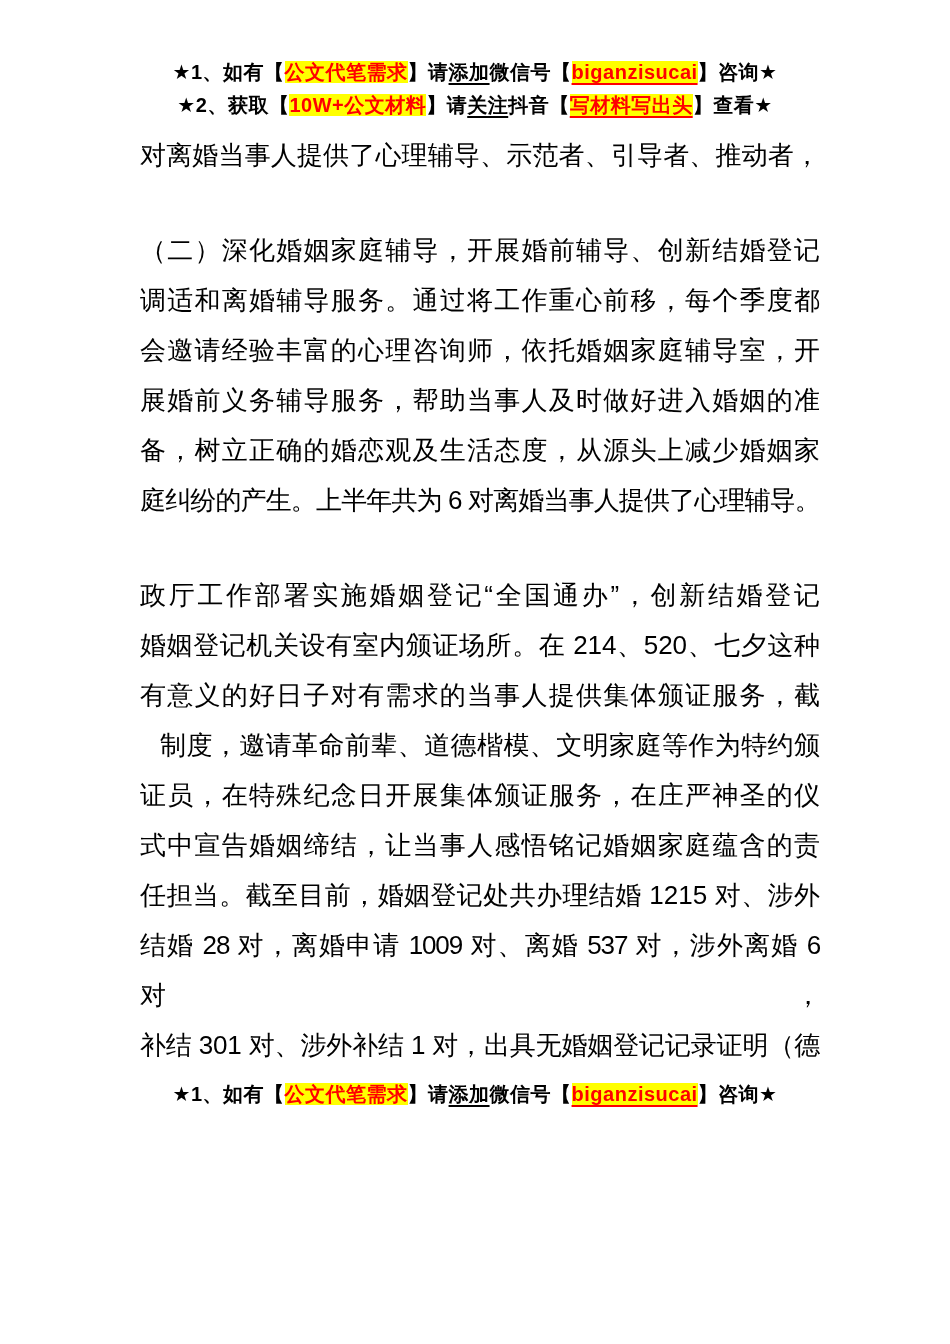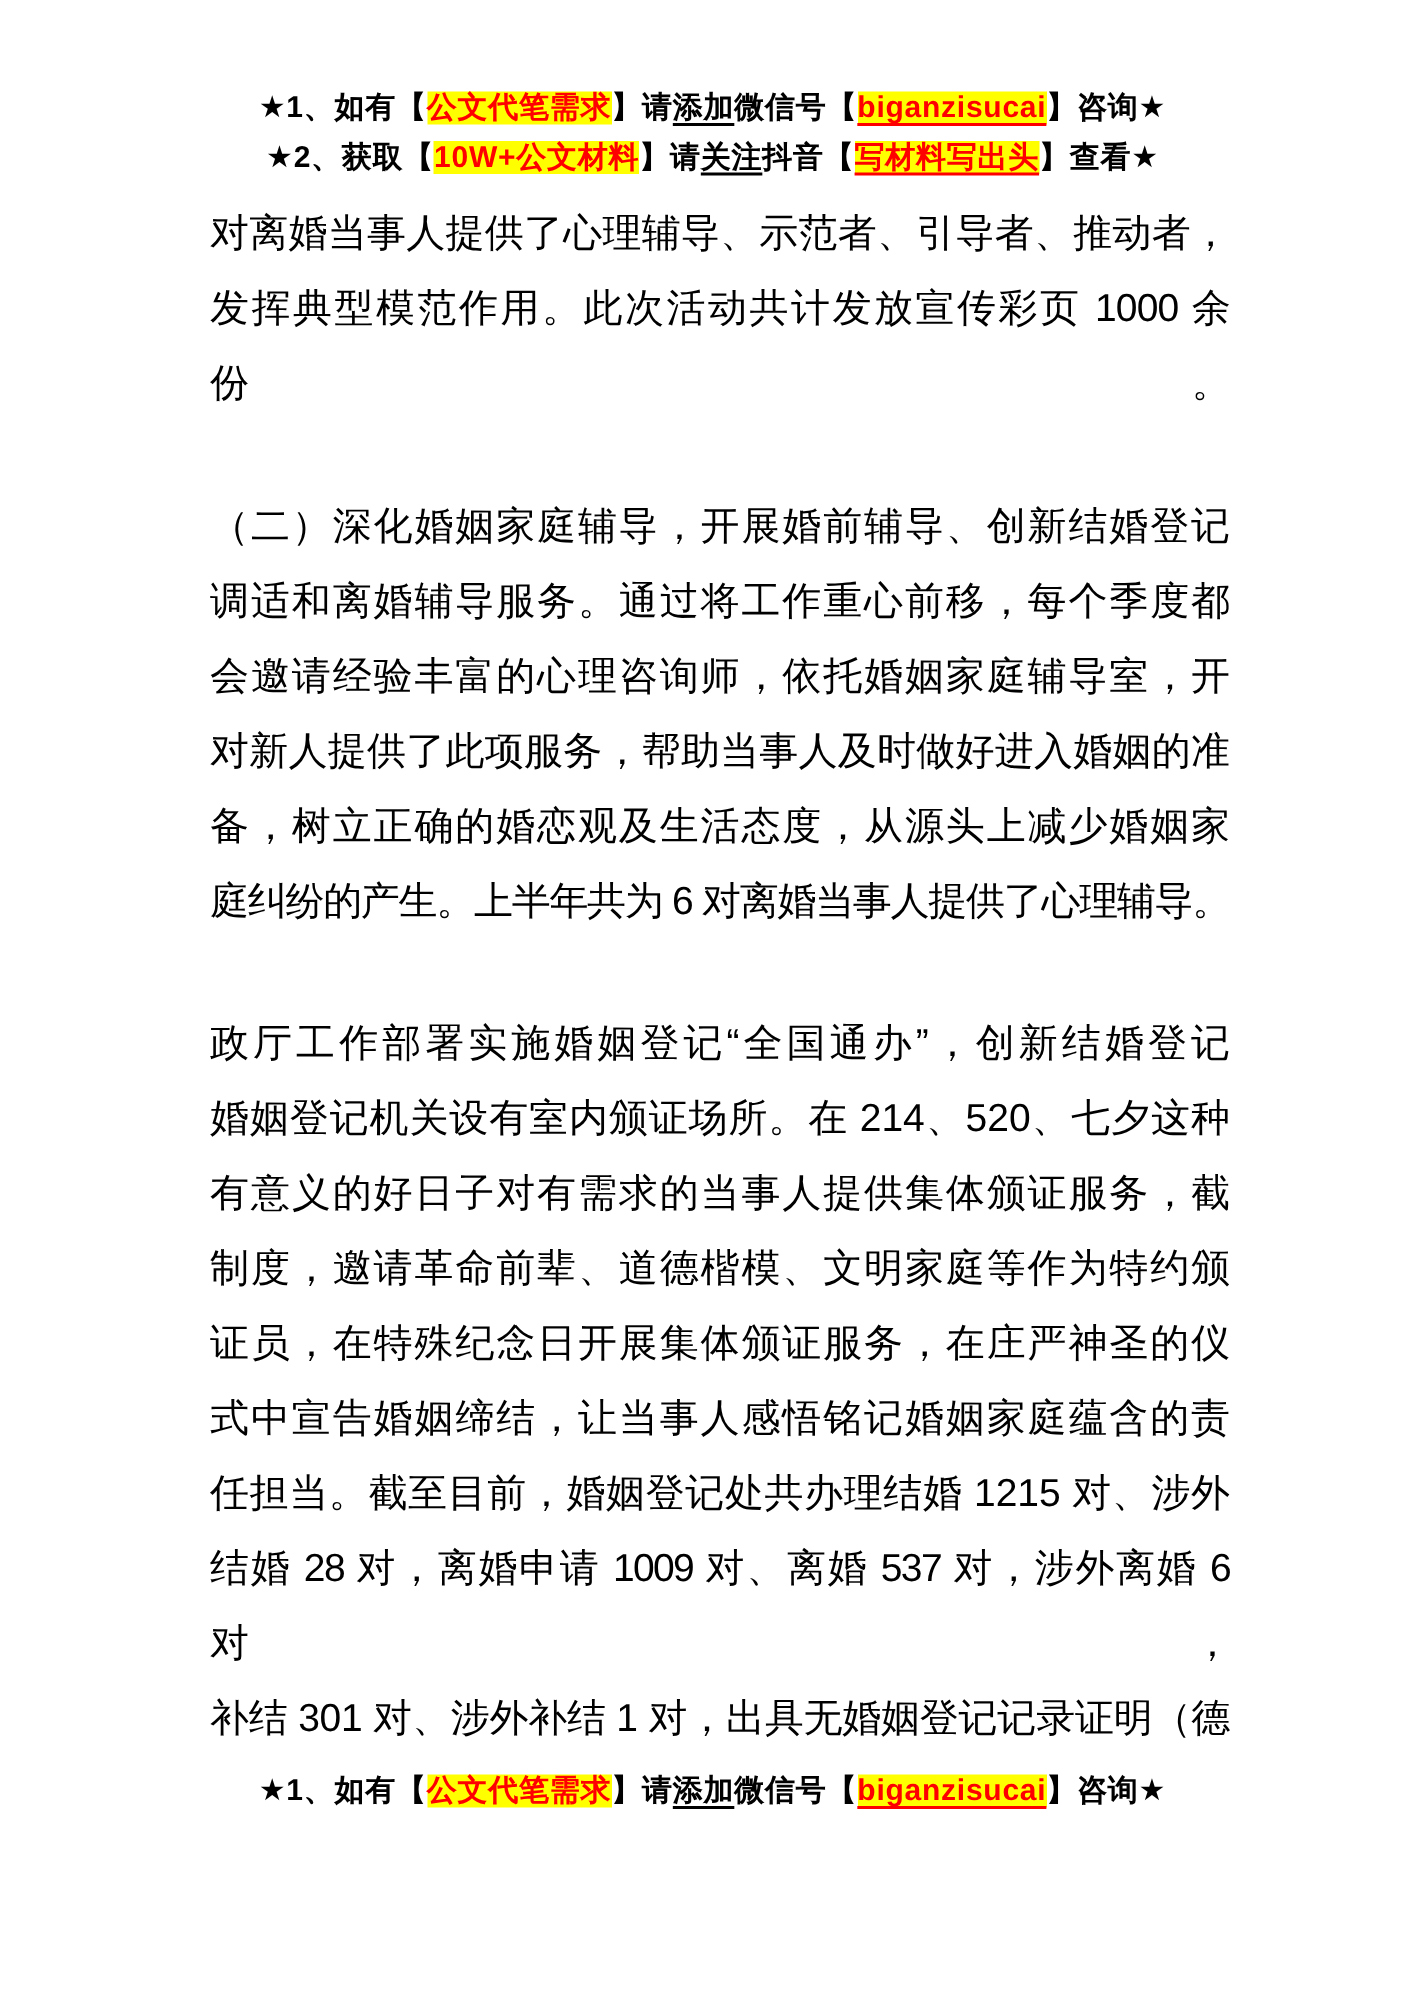--- a/index.html
+++ b/index.html
@@ -56,37 +56,36 @@
 
   <div class="promo">
     <div class="promo-line"><span>★1、如有【</span><span class="hl red">公文代笔需求</span><span>】请</span><span class="u">添加</span><span>微信号【</span><span class="hl red u">biganzisucai</span><span>】咨询★</span></div>
     <div class="promo-line"><span>★2、获取【</span><span class="hl red">10W+公文材料</span><span>】请</span><span class="u">关注</span><span>抖音【</span><span class="hl red u">写材料写出头</span><span>】查看★</span></div>
   </div>
 
   <div class="doc-body">
 
     <div class="para">
       <div class="jline" style="white-space: normal;">对离婚当事人提供了心理辅导、示范者、引导者、推动者，</div>
-      <div class="jline" style="letter-spacing: -0.533333px; white-space: normal;">发挥典型模范作用。此次活动共计发放宣传彩页 1000 余份。</div>
     </div>
 
     <div class="para">
       <div class="jline" style="white-space: normal;">（二）深化婚姻家庭辅导，开展婚前辅导、创新结婚登记</div>
       <div class="jline" style="white-space: normal;">调适和离婚辅导服务。通过将工作重心前移，每个季度都</div>
       <div class="jline" style="white-space: normal;">会邀请经验丰富的心理咨询师，依托婚姻家庭辅导室，开</div>
-      <div class="jline" style="white-space: normal;">对新人提供了此项服务，帮助当事人及时做好进入婚姻的准</div>
+      <div class="jline" style="white-space: normal;">展婚前义务辅导服务，帮助当事人及时做好进入婚姻的准</div>
       <div class="jline" style="white-space: normal;">备，树立正确的婚恋观及生活态度，从源头上减少婚姻家</div>
       <div class="jline" style="letter-spacing: -0.862069px; white-space: normal;">庭纠纷的产生。上半年共为 6 对离婚当事人提供了心理辅导。</div>
     </div>
 
     <div class="para">
       <div class="jline" style="white-space: normal;">政厅工作部署实施婚姻登记“全国通办”，创新结婚登记</div>
       <div class="jline" style="white-space: normal;">婚姻登记机关设有室内颁证场所。在 214、520、七夕这种</div>
       <div class="jline" style="white-space: normal;">有意义的好日子对有需求的当事人提供集体颁证服务，截</div>
-      <div class="jline" style="white-space: normal;">制度，邀请革命前辈、道德楷模、文明家庭等作为特约颁</div>
+      <div class="jline" style="white-space: normal; margin-left: 20px;">制度，邀请革命前辈、道德楷模、文明家庭等作为特约颁</div>
       <div class="jline" style="white-space: normal;">证员，在特殊纪念日开展集体颁证服务，在庄严神圣的仪</div>
       <div class="jline" style="white-space: normal;">式中宣告婚姻缔结，让当事人感悟铭记婚姻家庭蕴含的责</div>
       <div class="jline" style="white-space: normal;">任担当。截至目前，婚姻登记处共办理结婚 1215 对、涉外</div>
       <div class="jline" style="letter-spacing: -1.10526px; white-space: normal;">结婚 28 对，离婚申请 1009 对、离婚 537 对，涉外离婚 6 对，</div>
       <div class="jline" style="letter-spacing: -0.16129px; white-space: normal;">补结 301 对、涉外补结 1 对，出具无婚姻登记记录证明（德</div>
     </div>
 
   </div>
 
   <div class="promo footer">

